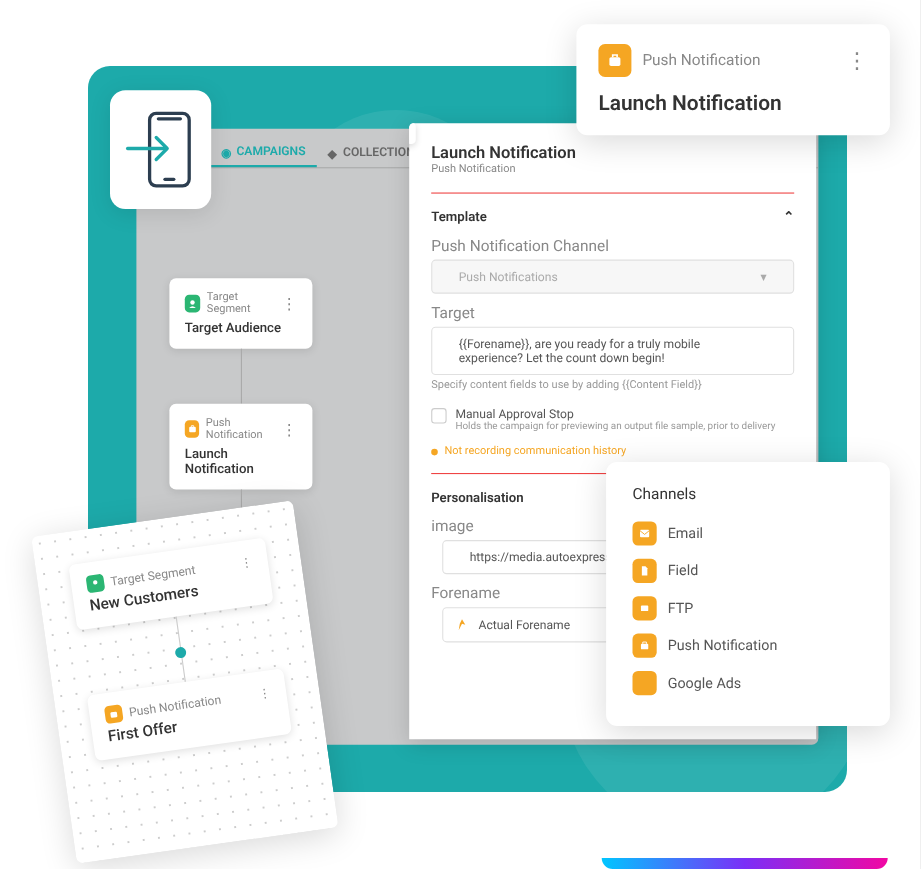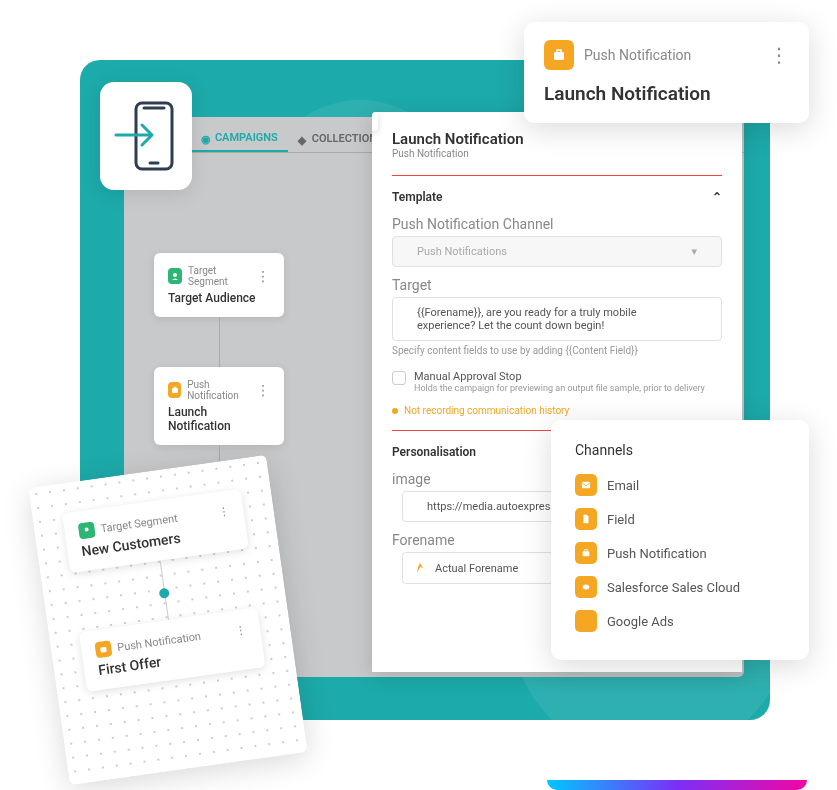--- a/index.html
+++ b/index.html
@@ -224,33 +224,33 @@
       <span class="badge">
         <svg width="12" height="12" viewBox="0 0 12 12">
           <path d="M3 1 L7 1 L9 3 L9 11 L3 11 Z" fill="#fff"></path>
         </svg>
       </span>
       <span>Field</span>
     </div>
   <div class="channel-item">
       <span class="badge">
         <svg width="12" height="12" viewBox="0 0 12 12">
+          <rect x="2" y="3" width="8" height="6" rx="1" fill="#fff"></rect>
+        </svg>
+      </span>
+      <span>FTP</span>
+    </div>
+  <div class="channel-item">
+      <span class="badge">
+        <svg width="12" height="12" viewBox="0 0 12 12">
           <rect x="2" y="4" width="8" height="6" rx="1" fill="#fff"></rect>
           <path d="M4 4 L4 2 L8 2 L8 4" stroke="#fff" fill="none"></path>
         </svg>
       </span>
       <span>Push Notification</span>
-    </div>
-  <div class="channel-item">
-      <span class="badge">
-        <svg width="12" height="12" viewBox="0 0 12 12">
-          <ellipse cx="6" cy="6" rx="4" ry="3" fill="#fff"></ellipse>
-        </svg>
-      </span>
-      <span>Salesforce Sales Cloud</span>
     </div>
   <div class="channel-item">
       <span class="badge"></span>
       <span>Google Ads</span>
     </div>
 </div>
 <div class="gradient-bar"></div>
 
 <div class="rotated-panel">
   <div class="rnode">

